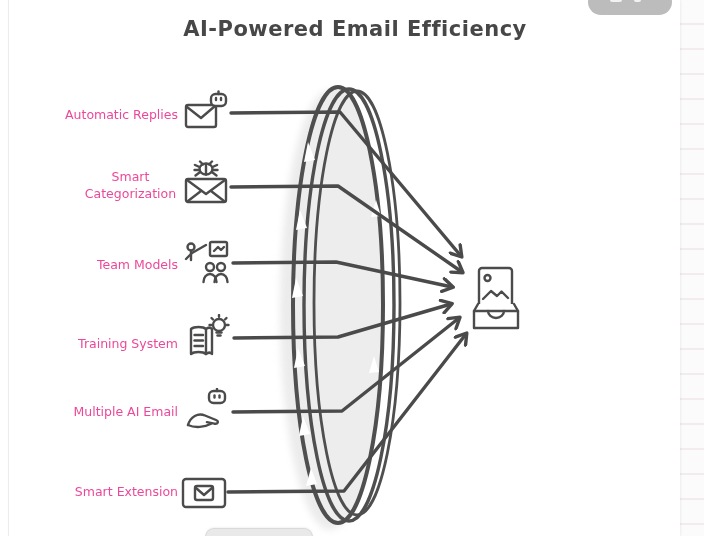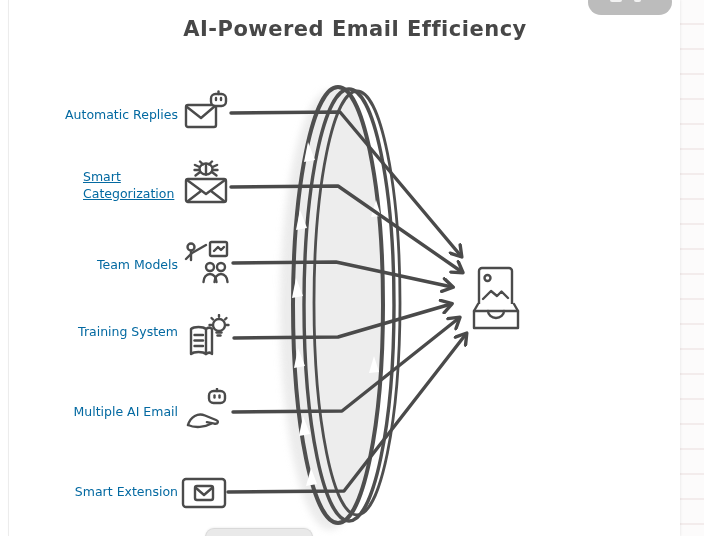--- a/index.html
+++ b/index.html
@@ -28,24 +28,24 @@
   .badge{
     position:absolute;left:588px;top:-11px;width:84px;height:26px;
     background:#bcbcbc;border-radius:13px;
   }
   .badge .glyph{position:absolute;background:#ffffff;opacity:.8;border-radius:2px;}
   .badge .glyph.g1{left:22px;top:9px;width:12px;height:4px;}
   .badge .glyph.g2{left:46px;top:7px;width:7px;height:6px;}
   svg.diagram{position:absolute;left:0;top:0;}
   .feature-label{
     position:absolute;right:526px;max-width:150px;
-    font-size:12.5px;line-height:1.32;color:#0369a1;
+    text-align:center;font-size:12.5px;line-height:1.32;color:#ec4899;
     white-space:nowrap;
   }
-  .feature-label.wrap{white-space:normal;max-width:95px;text-decoration:underline;}
+  .feature-label.wrap{white-space:normal;max-width:95px;}
   .feat-icon{position:absolute;}
   .outcome-label{
     position:absolute;left:532px;top:270px;
     font-size:16.5px;line-height:22px;color:#4b4b4b;
   }
   .bottom-pill{
     position:absolute;left:205px;top:528px;width:106px;height:12px;
     background:#e9e9e9;border:1px solid #d9d9d9;border-bottom:none;
     border-radius:9px 9px 0 0;box-shadow:0 -1px 2px rgba(0,0,0,0.05);
   }
@@ -97,21 +97,21 @@
     <path d="M233,263 L336,262 L452,287" marker-end="url(#arrow)"></path>
     <path d="M234,338 L338,337 L451,304" marker-end="url(#arrow)"></path>
     <path d="M233,412 L342,411 L459,318" marker-end="url(#arrow)"></path>
     <path d="M228,492 L344,491 L466,334" marker-end="url(#arrow)"></path>
   </g>
 </svg>
 
 <div class="feature-label" style="top:107px">Automatic Replies</div>
 <div class="feature-label wrap" style="top:169px">Smart Categorization</div>
 <div class="feature-label" style="top:257px">Team Models</div>
-<div class="feature-label" style="top:324px">Training System</div>
+<div class="feature-label" style="top:336px">Training System</div>
 <div class="feature-label" style="top:404px">Multiple AI Email</div>
 <div class="feature-label" style="top:484px">Smart Extension</div>
 
 <svg class="feat-icon" style="left:183px;top:90px" width="46" height="46" viewBox="0 0 46 46">
   <g class="ink">
     <rect x="3" y="15" width="30" height="22" rx="2"></rect>
     <path d="M4,17 L18,28 L32,16"></path>
     <rect x="28" y="4" width="15" height="12" rx="4.5" fill="#fff"></rect>
     <line x1="33" y1="8" x2="33" y2="10"></line>
     <line x1="38" y1="8" x2="38" y2="10"></line>

